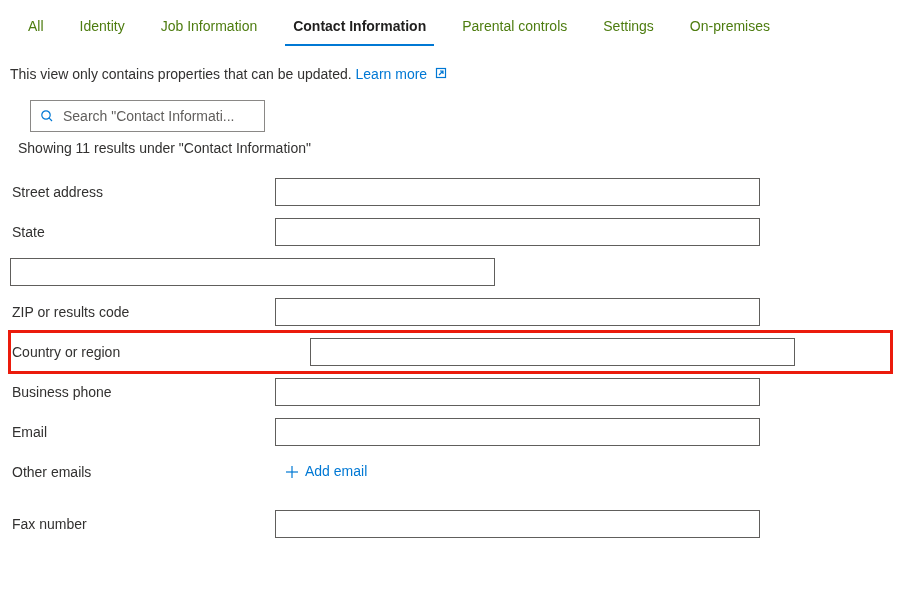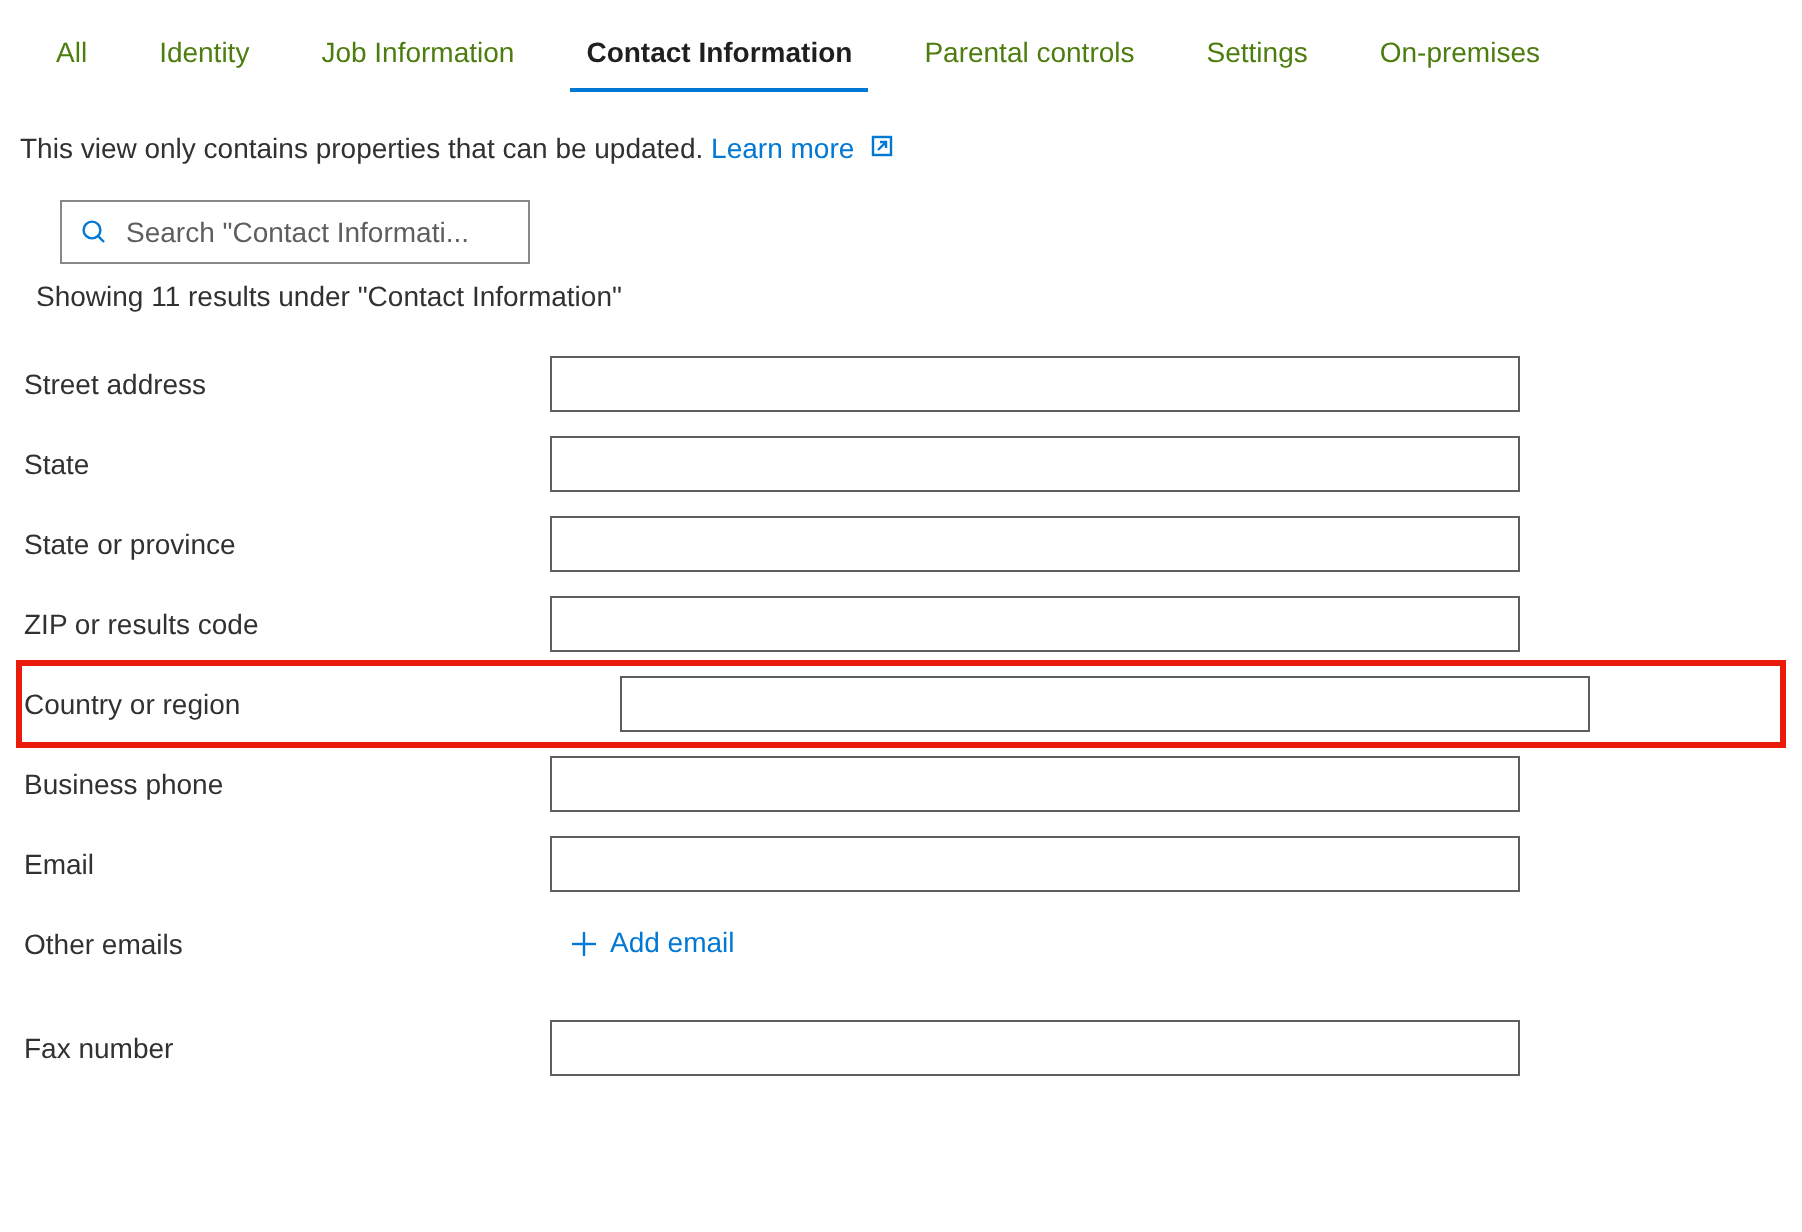--- a/index.html
+++ b/index.html
@@ -189,21 +189,20 @@
     <div class="label">Street address</div>
     <div class="field"><input class="text-input" type="text" value="" style=""></div>
   </div>
 
   <div class="row">
     <div class="label">State</div>
     <div class="field"><input class="text-input" type="text" value="" style=""></div>
   </div>
 
   <div class="row">
-    <div class="label">State or province</div>
     <div class="field"><input class="text-input" type="text" value="" style=""></div>
   </div>
 
   <div class="row">
     <div class="label">ZIP or results code</div>
     <div class="field"><input class="text-input" type="text" value="" style=""></div>
   </div>
 
   <div class="row highlight-row">
     <div class="label">Country or region</div>

